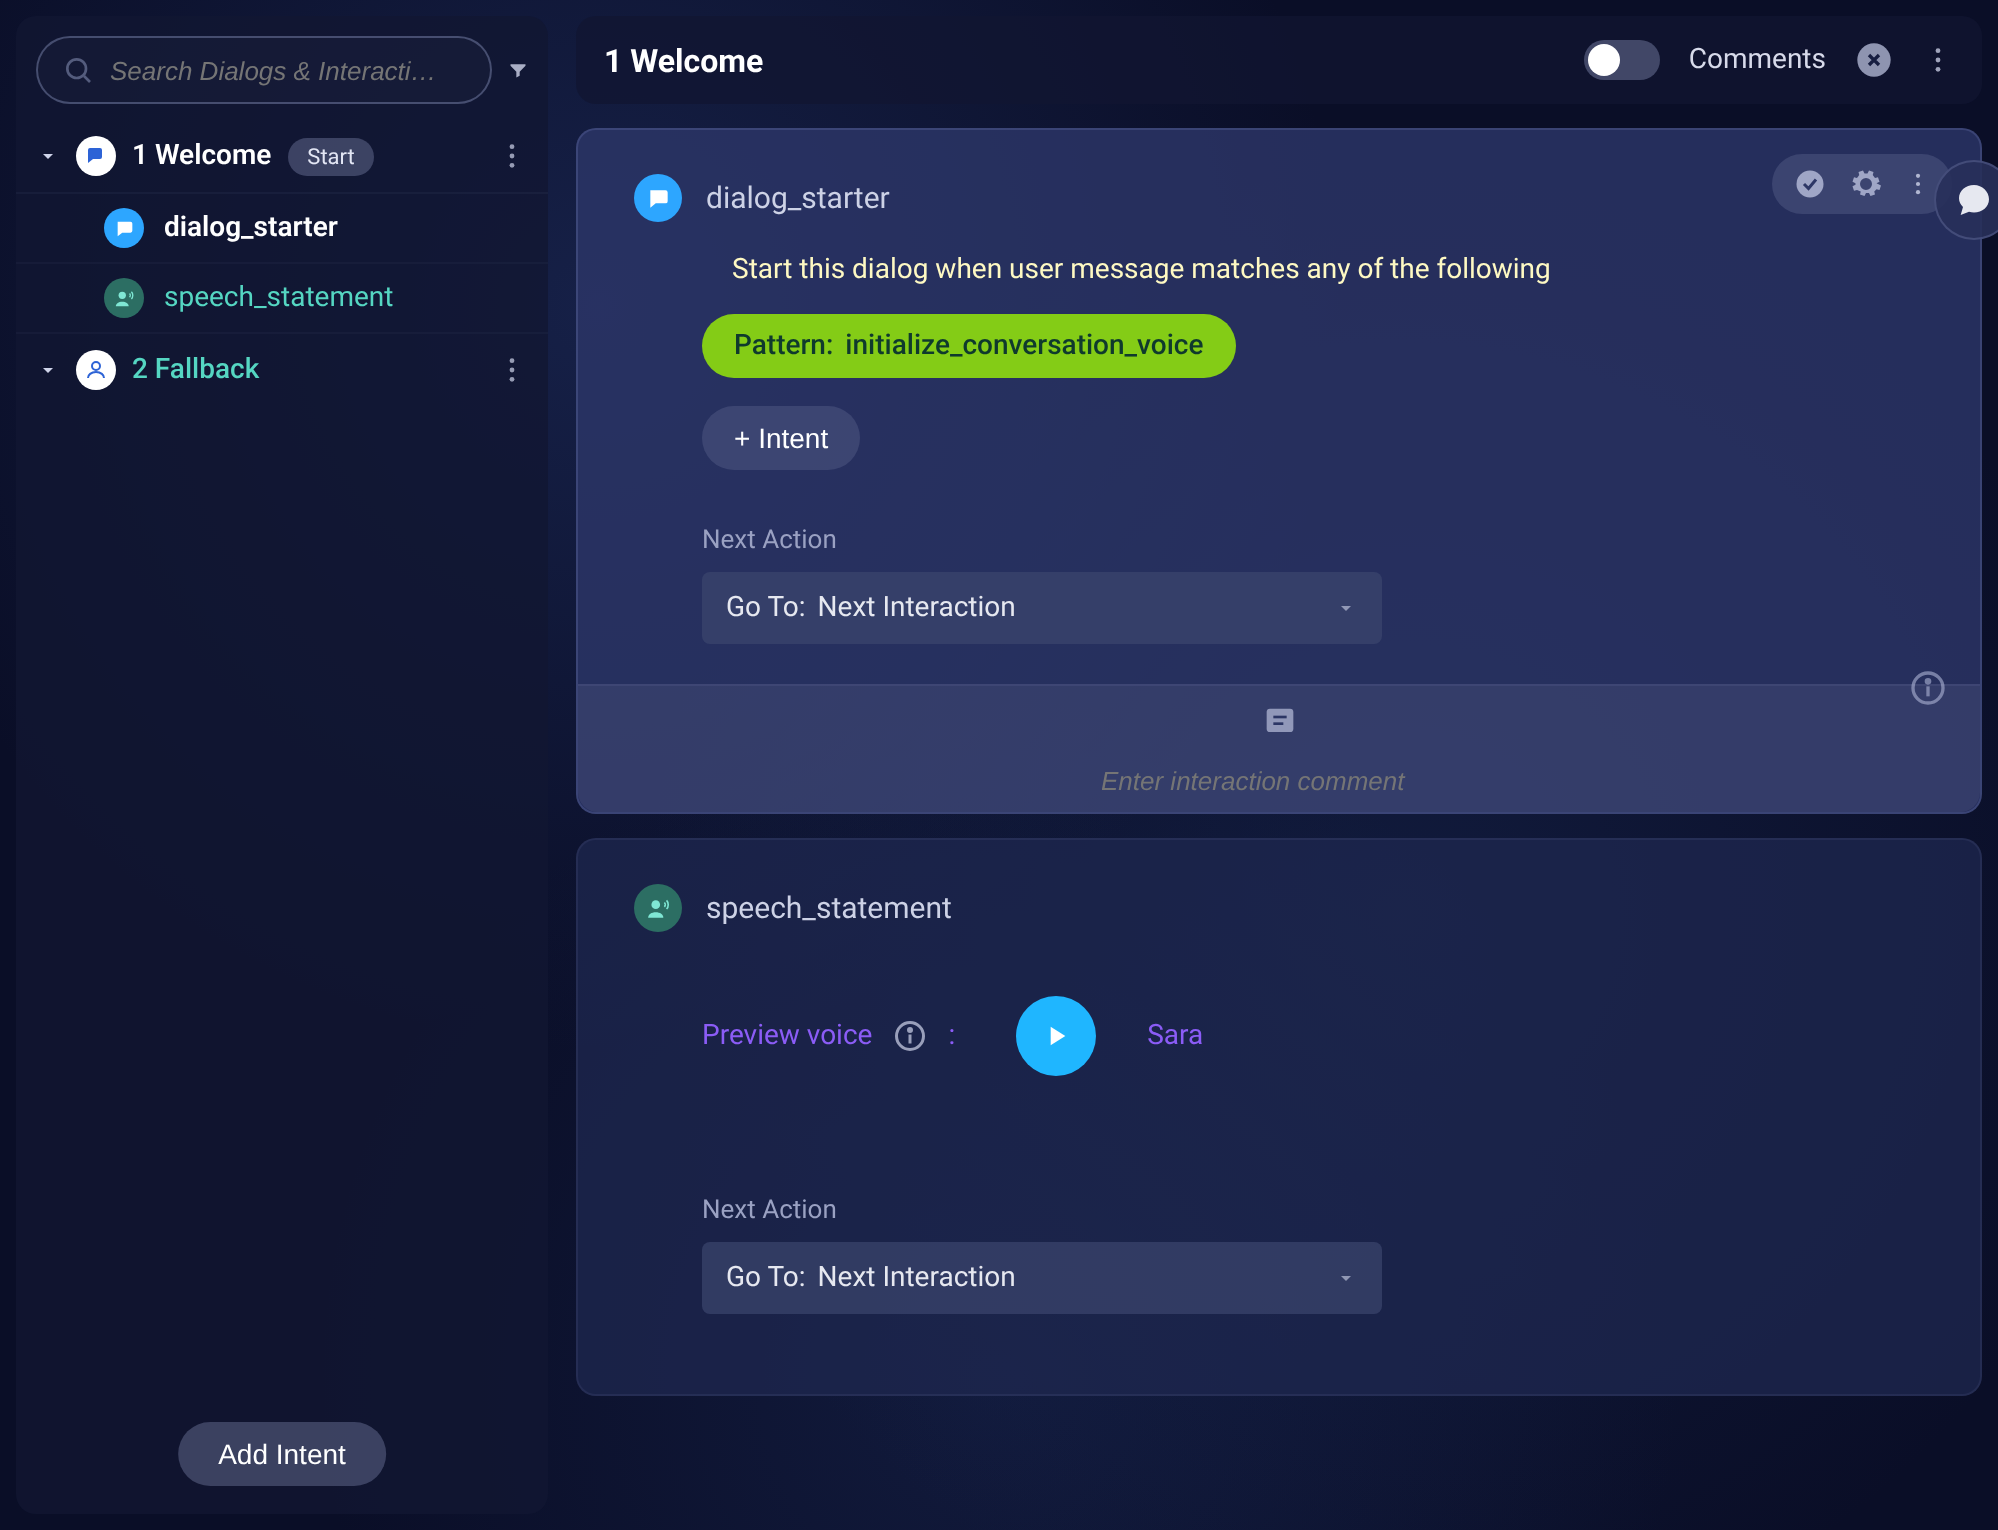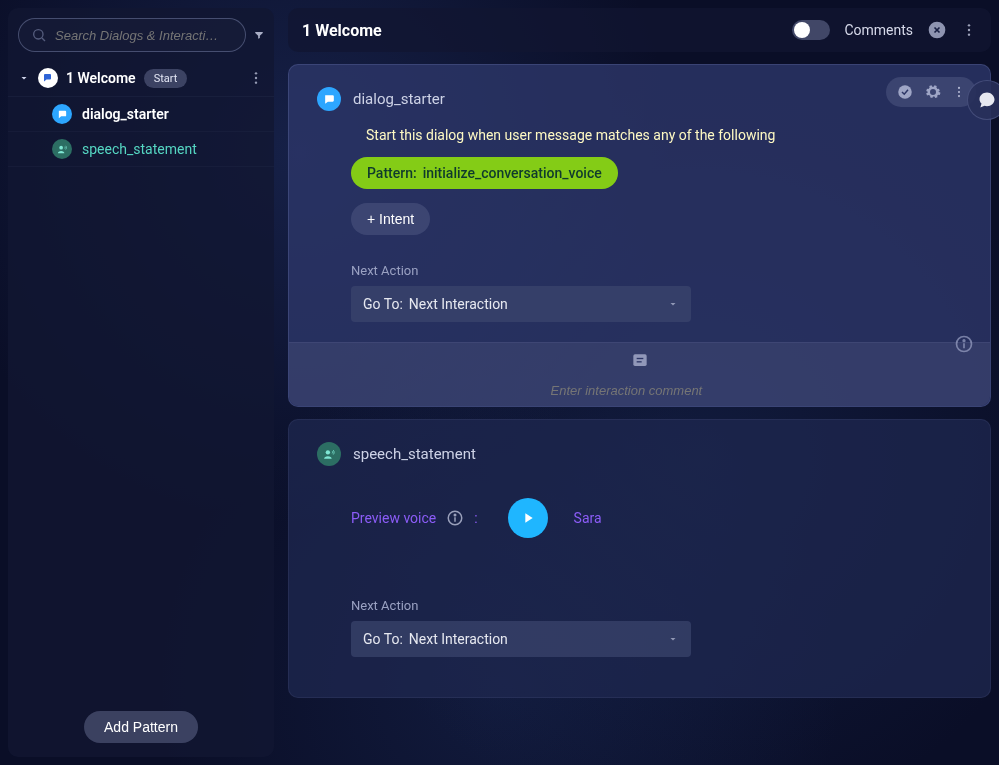--- a/index.html
+++ b/index.html
@@ -228,23 +228,40 @@
         <div class="int-icon teal">
           <svg viewBox="0 0 24 24" fill="#7fe7d4">
               <circle cx="9" cy="8" r="4"></circle>
               <path d="M2 20c0-3 3-5 7-5s7 2 7 5"></path>
               <path d="M17 6c1 1 1 3 0 4M19 4c2 2 2 6 0 8" stroke="#7fe7d4" stroke-width="1.5" fill="none"></path>
             </svg>
         </div>
         <span>speech_statement</span>
       </div>
 
+      <div class="dialog-row fallback-row" style="border-bottom:none">
+        <svg class="chevron" viewBox="0 0 24 24" fill="#cfd4ea">
+            <path d="M7 10l5 5 5-5z"></path>
+          </svg>
+        <div class="d-icon" style="background:#fff">
+          <svg viewBox="0 0 24 24" fill="none" stroke="#2d63d6" stroke-width="2">
+              <circle cx="12" cy="8" r="4"></circle>
+              <path d="M4 20c0-3 3-6 8-6s8 3 8 6"></path>
+            </svg>
+        </div>
+        <span class="dialog-title">2 Fallback</span>
+        <svg class="row-more" viewBox="0 0 24 24" fill="#cfd4ea">
+            <circle cx="12" cy="5" r="1.8"></circle>
+            <circle cx="12" cy="12" r="1.8"></circle>
+            <circle cx="12" cy="19" r="1.8"></circle>
+          </svg>
+      </div>
     </div>
 
-    <button class="add-dialog">Add Pattern</button>
+    <button class="add-dialog">Add Intent</button>
   </div>
 
   <div class="main">
     <div class="header">
       <div class="header-title">1 Welcome</div>
       <div class="header-right">
         <div class="toggle"></div>
         <div class="comments-label">Comments</div>
         <svg class="header-icon" viewBox="0 0 24 24" fill="#b9bfdc">
             <circle cx="12" cy="12" r="10"></circle>

